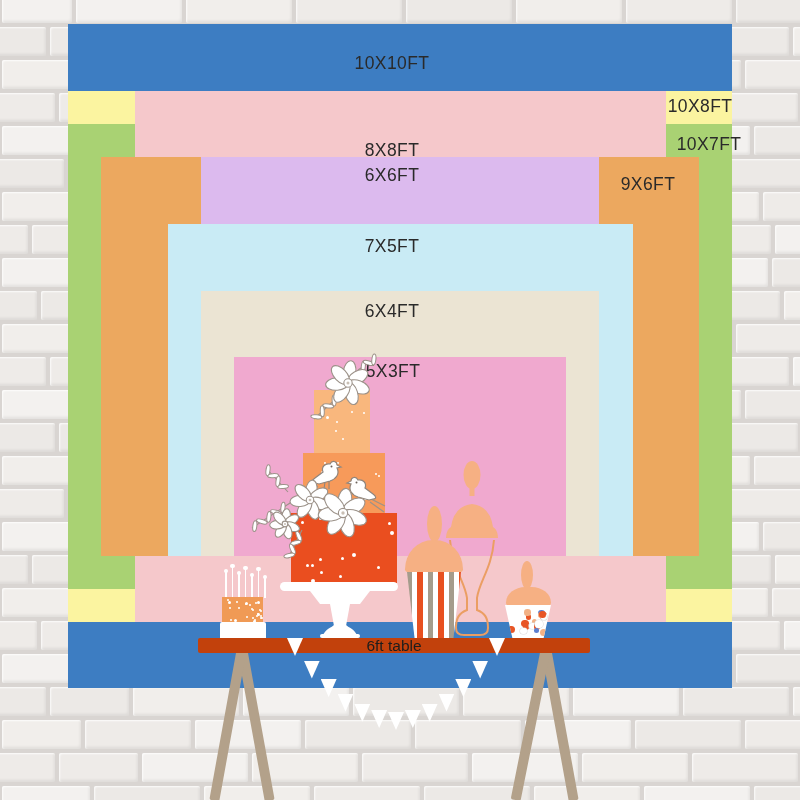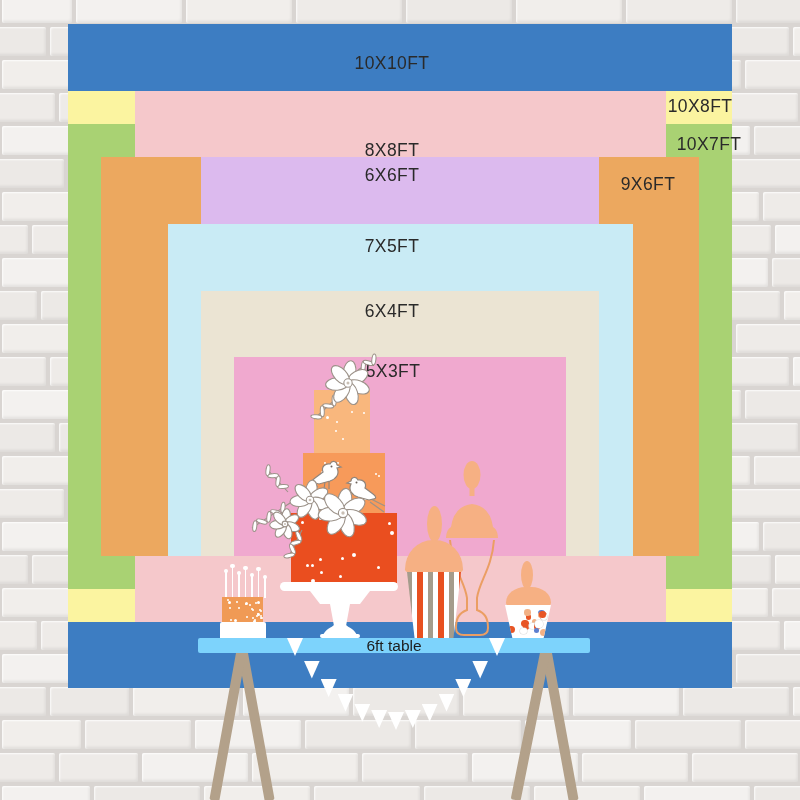--- a/index.html
+++ b/index.html
@@ -507,21 +507,21 @@
       <div class="speck" style="left: 34.4989px; top: 17.9007px; width: 2px; height: 2px;"></div>
       <div class="speck" style="left: 35.0387px; top: 15.5291px; width: 2px; height: 2px;"></div>
       <div class="speck" style="left: 35.303px; top: 3.64406px; width: 3px; height: 3px;"></div>
     </div>
   <div class="abs" id="mini-base"></div>
 
   <div class="leg" id="leg1" style="background: rgb(179, 161, 138);"></div>
   <div class="leg" id="leg2" style="background: rgb(179, 161, 138);"></div>
   <div class="leg" id="leg3" style="background: rgb(179, 161, 138);"></div>
   <div class="leg" id="leg4" style="background: rgb(179, 161, 138);"></div>
-  <div class="abs" id="table-top" style="background-color: #7dd3fc;">
+  <div class="abs" id="table-top" style="background-color: #c2410c;">
     <span id="table-label">6ft table</span>
   </div>
   <div id="bunting">
       <div class="flag" style="left: 287px; top: 638px; background: rgb(255, 255, 255);"></div>
       <div class="flag" style="left: 303.833px; top: 660.611px; background: rgb(255, 255, 255);"></div>
       <div class="flag" style="left: 320.667px; top: 679.111px; background: rgb(255, 255, 255);"></div>
       <div class="flag" style="left: 337.5px; top: 693.5px; background: rgb(255, 255, 255);"></div>
       <div class="flag" style="left: 354.333px; top: 703.778px; background: rgb(255, 255, 255);"></div>
       <div class="flag" style="left: 371.167px; top: 709.944px; background: rgb(255, 255, 255);"></div>
       <div class="flag" style="left: 388px; top: 712px; background: rgb(255, 255, 255);"></div>

